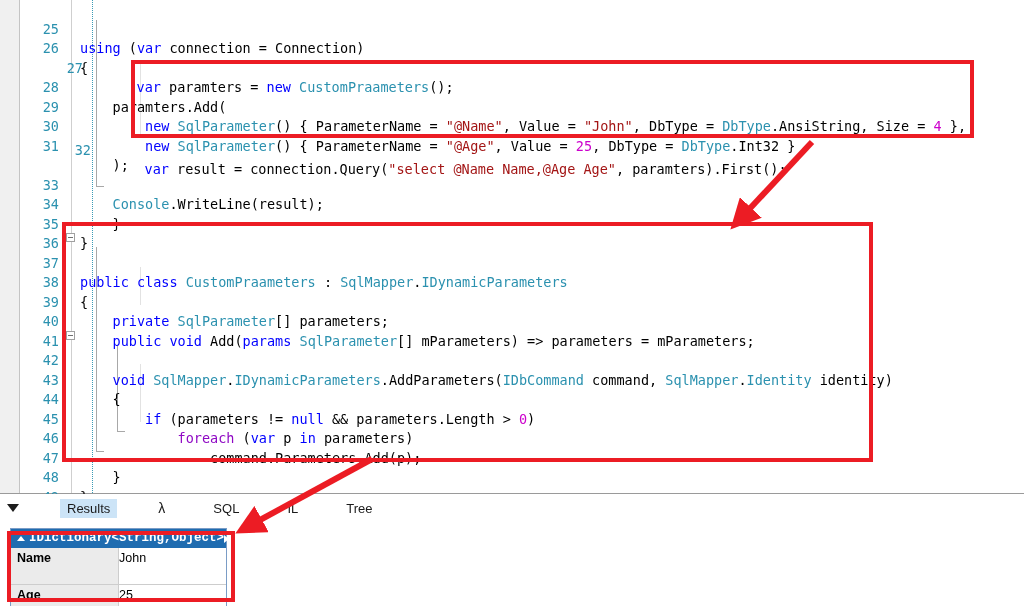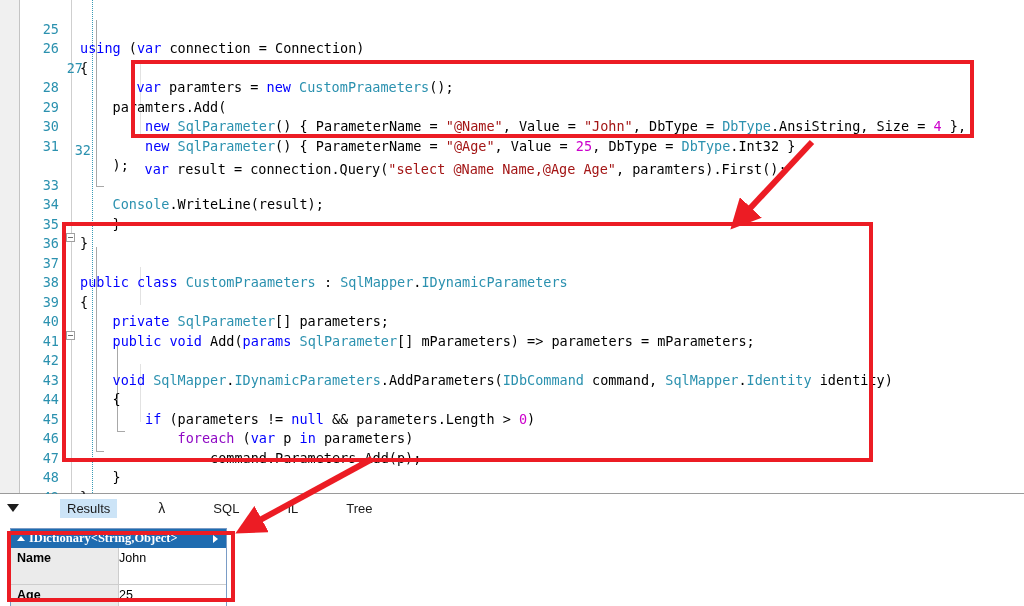--- a/index.html
+++ b/index.html
@@ -103,21 +103,21 @@
   .tab.lam{font-size:14px;}
 
   
   .grid-wrap{
     position:absolute;left:10px;top:34px;width:217px;
     border:1px solid #7a9cc6;box-sizing:border-box;background:#ffffff;
   }
   .grid-head{
     height:19px;line-height:19px;background:#1f6cb0;color:#ffffff;
     font-size:12.5px;font-weight:bold;display:flex;align-items:center;
-    font-family:Liberation Serif, serif;
+    font-family:Liberation Mono, monospace;
   }
   .grid-head .caret-up{
     width:0;height:0;margin:0 4px 0 6px;
     border-left:4px solid transparent;border-right:4px solid transparent;
     border-bottom:5px solid #ffffff;
   }
   .grid-head .caret-right{
     width:0;height:0;margin-left:auto;margin-right:8px;
     border-top:4px solid transparent;border-bottom:4px solid transparent;
     border-left:5px solid #ffffff;

